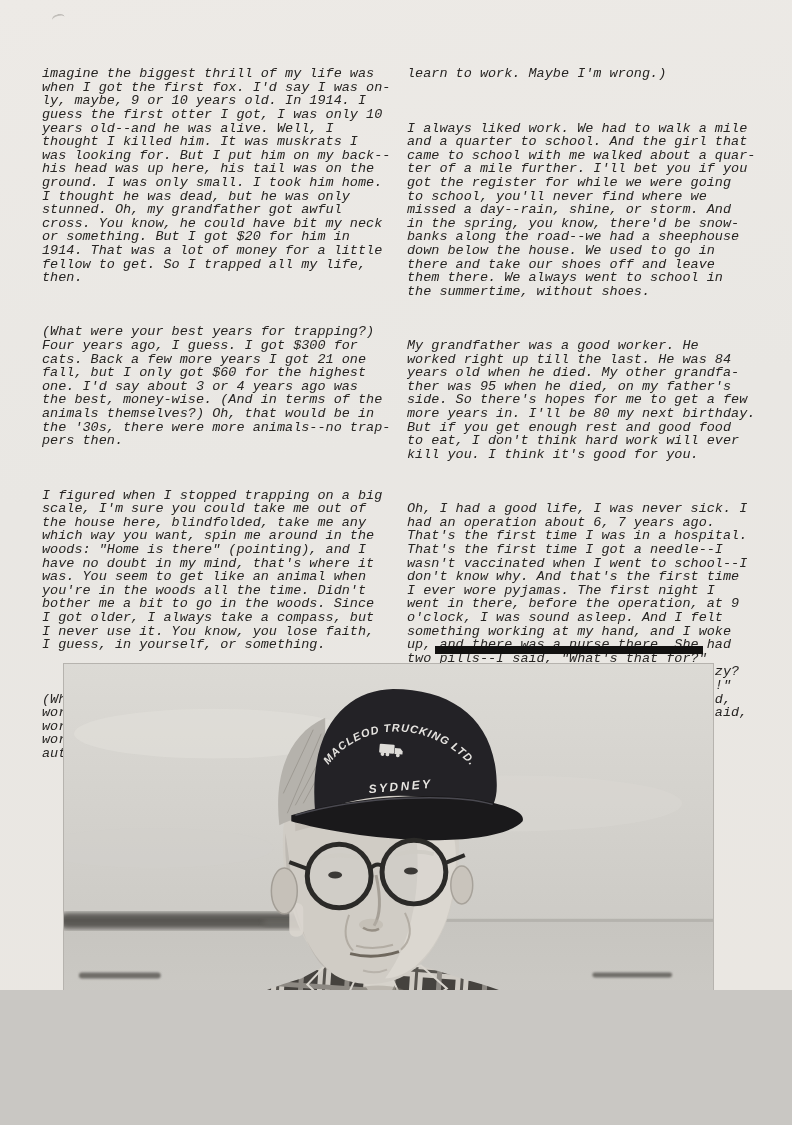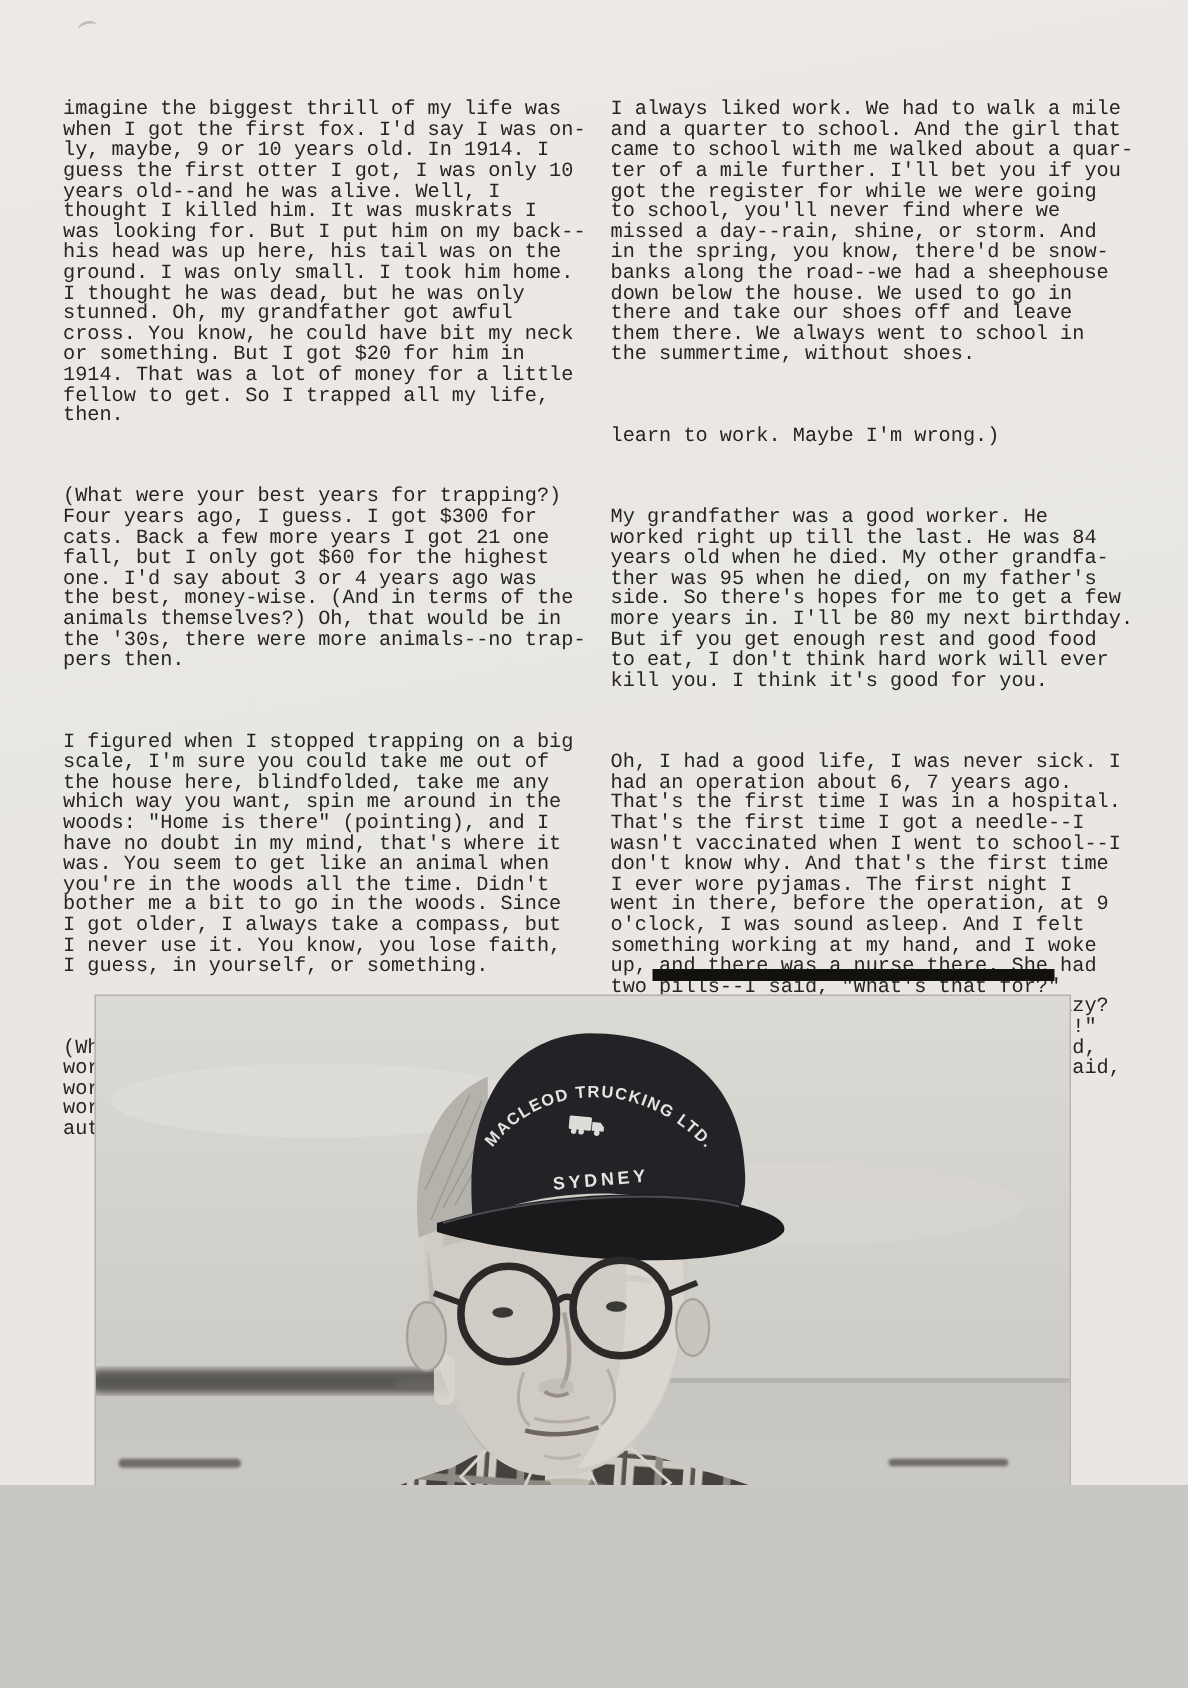--- a/index.html
+++ b/index.html
@@ -1,21 +1,21 @@
 <!DOCTYPE html>
 <html><head>
 <meta charset="utf-8">
 <style>
   html,body{margin:0;padding:0;}
   body{background:#c9c7c3;}
   .page{
     position:relative;width:792px;height:990px;margin:0 auto;
     background:linear-gradient(170deg,#edeae6 0%,#e9e7e3 45%,#eae7e2 100%);
     font-family:"Liberation Mono","DejaVu Sans Mono",monospace;
-    color:#272523;overflow:hidden;
+    color:#272523;overflow:hidden;font-style:italic;
   }
   .col{position:absolute;top:40px;font-size:13.5px;line-height:13.6px;white-space:pre;letter-spacing:0;}
   .col p{margin:0 0 13.6px 0;}
   .col-left{left:42px;width:358px;}
   .col-right{left:407px;width:358px;}
   .end-rule{position:absolute;left:435px;top:646px;width:268px;height:8px;background:#121110;}
   .photo{
     position:absolute;left:63px;top:663px;width:651px;height:430px;
     border:1px solid #b6b3ae;box-sizing:border-box;background:#d6d4cf;
   }
@@ -72,34 +72,34 @@
 I never use it. You know, you lose faith,
 I guess, in yourself, or something.</p>
     <p>(When I look at your diaries, it's you
 worked, worked, worked, went to church,
 worked, worked worked. Now, I don't think
 working like that is something that comes
 automatically. I mean, I think that people</p>
   </div>
 
   <div class="col col-right">
+    <p>learn to work. Maybe I'm wrong.)</p>
     <p>I always liked work. We had to walk a mile
 and a quarter to school. And the girl that
 came to school with me walked about a quar-
 ter of a mile further. I'll bet you if you
 got the register for while we were going
 to school, you'll never find where we
 missed a day--rain, shine, or storm. And
 in the spring, you know, there'd be snow-
 banks along the road--we had a sheephouse
 down below the house. We used to go in
 there and take our shoes off and leave
 them there. We always went to school in
 the summertime, without shoes.</p>
-    <p>learn to work. Maybe I'm wrong.)</p>
     <p>My grandfather was a good worker. He
 worked right up till the last. He was 84
 years old when he died. My other grandfa-
 ther was 95 when he died, on my father's
 side. So there's hopes for me to get a few
 more years in. I'll be 80 my next birthday.
 But if you get enough rest and good food
 to eat, I don't think hard work will ever
 kill you. I think it's good for you.</p>
     <p>Oh, I had a good life, I was never sick. I

